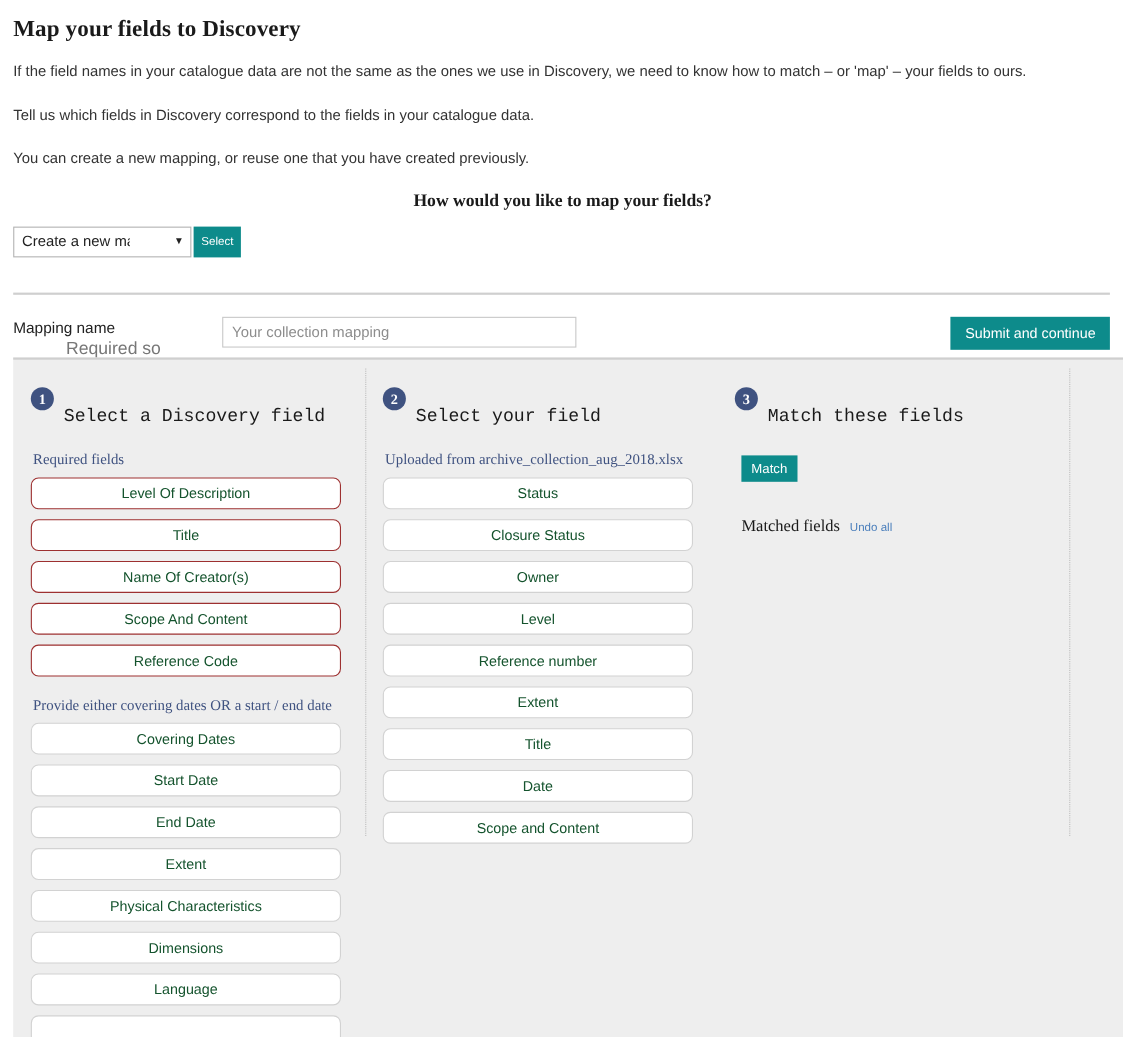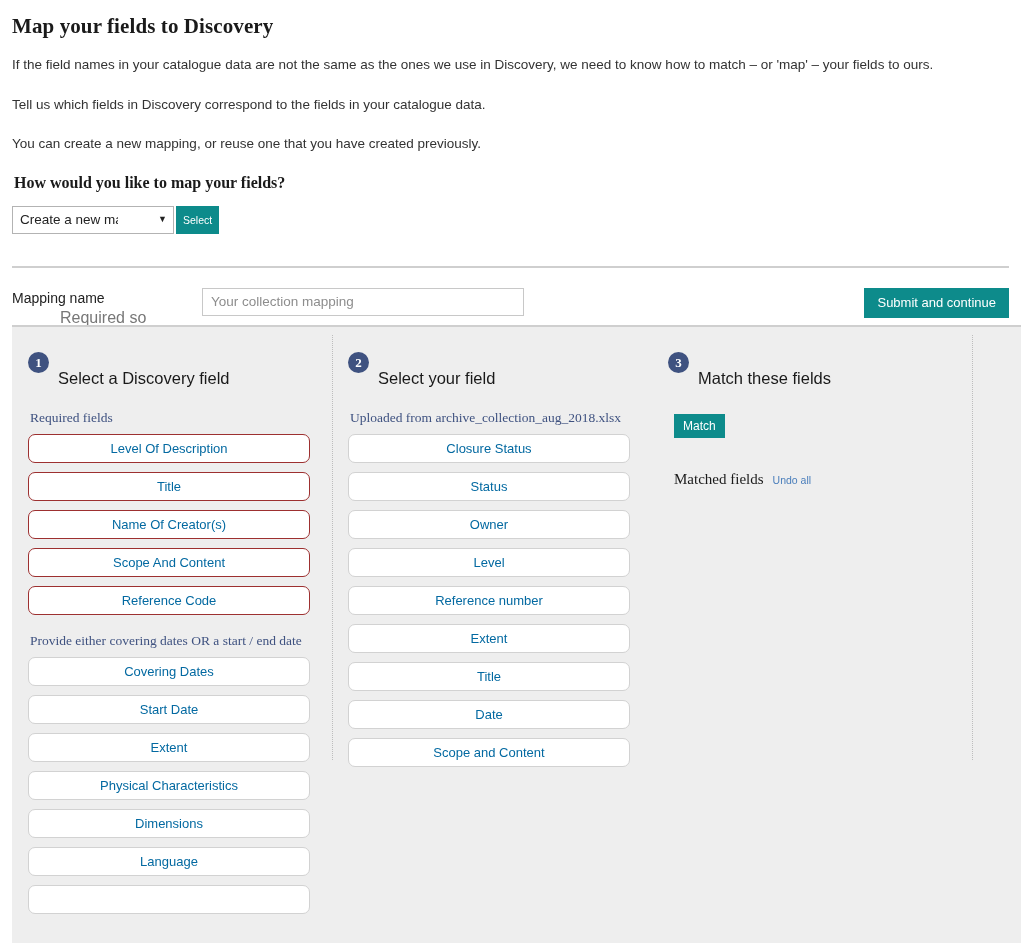--- a/index.html
+++ b/index.html
@@ -33,20 +33,21 @@
     line-height: 1.45;
     color: #333333;
     margin: 0 0 20px 0;
   }
   .question {
     font-family: "Liberation Serif", serif;
     font-size: 16px;
     font-weight: 700;
     color: #1a1a1a;
     margin: 0 0 14px 2px;
+    text-align: center;
   }
 
   
   .select-row {
     display: flex;
     align-items: stretch;
     gap: 0;
     margin: 0 0 0 0;
     height: 28px;
   }
@@ -186,21 +187,21 @@
     color: #ffffff;
     font-family: "Liberation Serif", serif;
     font-size: 13px;
     font-weight: 700;
     display: flex;
     align-items: center;
     justify-content: center;
     flex: 0 0 auto;
   }
   .col-title {
-    font-family: Liberation Sans, sans-serif;
+    font-family: Liberation Mono, monospace;
     font-size: 16.5px;
     color: #1a1a1a;
     font-weight: 400;
     margin-top: 32px;
   }
 
   .group-label {
     font-family: "Liberation Serif", serif;
     font-size: 13.5px;
     color: #3f5280;
@@ -211,21 +212,21 @@
   .field-btn {
     display: block;
     width: 282px;
     height: 29px;
     line-height: 27px;
     background: #ffffff;
     border: 1px solid #d2d2d2;
     border-radius: 7px;
     font-family: "Liberation Sans", sans-serif;
     font-size: 13px;
-    color: #0369a1;
+    color: #14532d;
     text-align: center;
     margin: 0 0 9px 0;
     box-sizing: border-box;
     cursor: pointer;
     padding: 0;
   }
   .field-btn.required {
     border: 1px solid #9d3030;
   }
 
@@ -302,38 +303,39 @@
       <div class="group-label">Required fields</div>
       <button class="field-btn required">Level Of Description</button>
       <button class="field-btn required">Title</button>
       <button class="field-btn required">Name Of Creator(s)</button>
       <button class="field-btn required">Scope And Content</button>
       <button class="field-btn required">Reference Code</button>
 
       <div class="group-label spaced">Provide either covering dates OR a start / end date</div>
       <button class="field-btn">Covering Dates</button>
       <button class="field-btn">Start Date</button>
+      <button class="field-btn">End Date</button>
 
       <button class="field-btn">Extent</button>
       <button class="field-btn">Physical Characteristics</button>
       <button class="field-btn">Dimensions</button>
       <button class="field-btn">Language</button>
       <button class="field-btn"></button>
     </div>
     <div class="col-divider div-1"></div>
   </div>
 
   <div class="col col-2">
     <div class="col-head">
       <span class="step-badge">2</span>
       <span class="col-title">Select your field</span>
     </div>
     <div class="uploaded-label">Uploaded from archive_collection_aug_2018.xlsx</div>
+    <button class="field-btn">Status</button>
     <button class="field-btn">Closure Status</button>
-    <button class="field-btn">Status</button>
     <button class="field-btn">Owner</button>
     <button class="field-btn">Level</button>
     <button class="field-btn">Reference number</button>
     <button class="field-btn">Extent</button>
     <button class="field-btn">Title</button>
     <button class="field-btn">Date</button>
     <button class="field-btn">Scope and Content</button>
     <div class="col-divider div-2"></div>
   </div>
 

